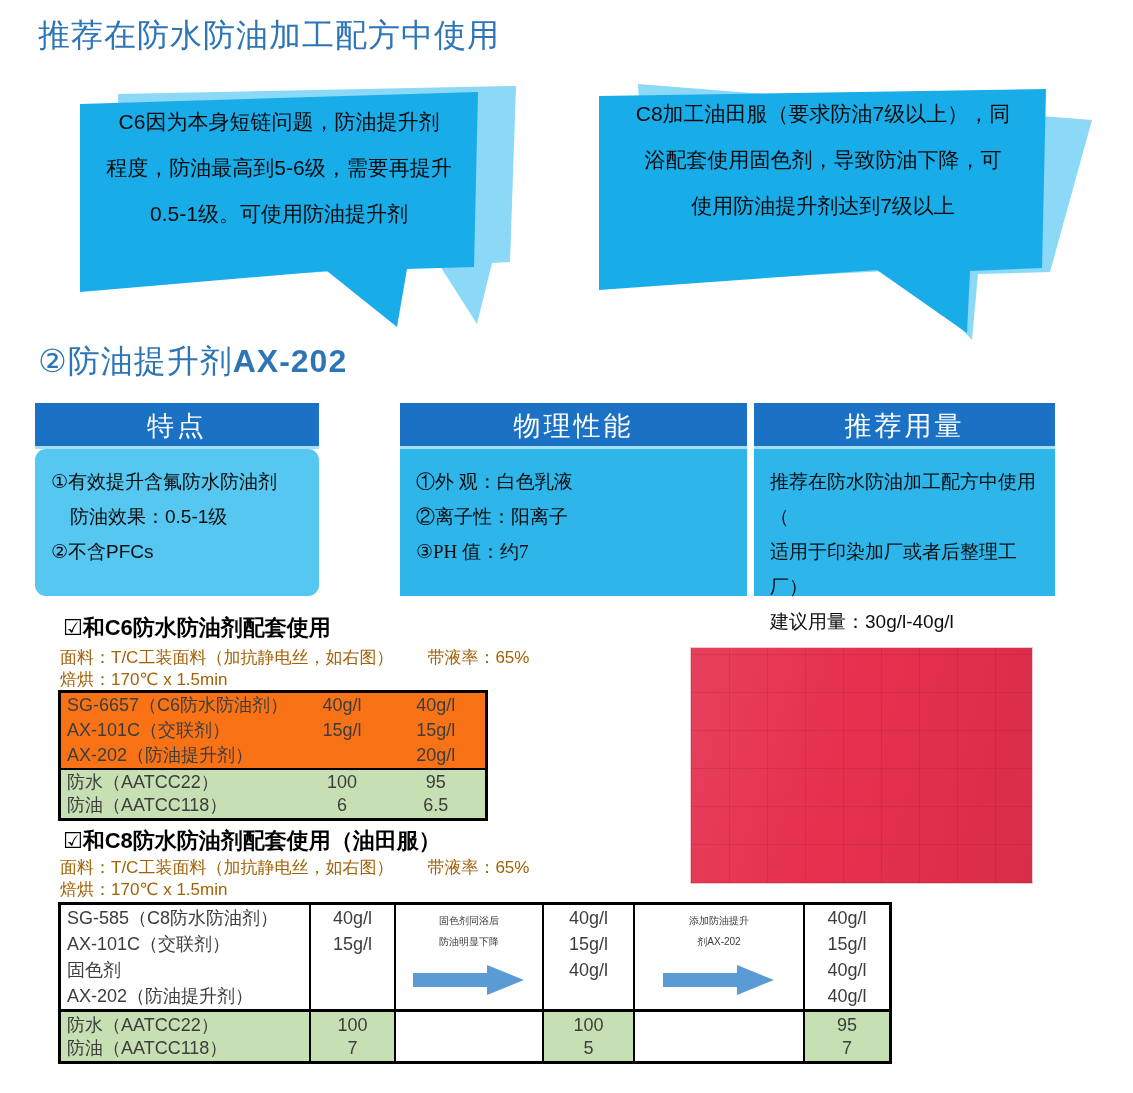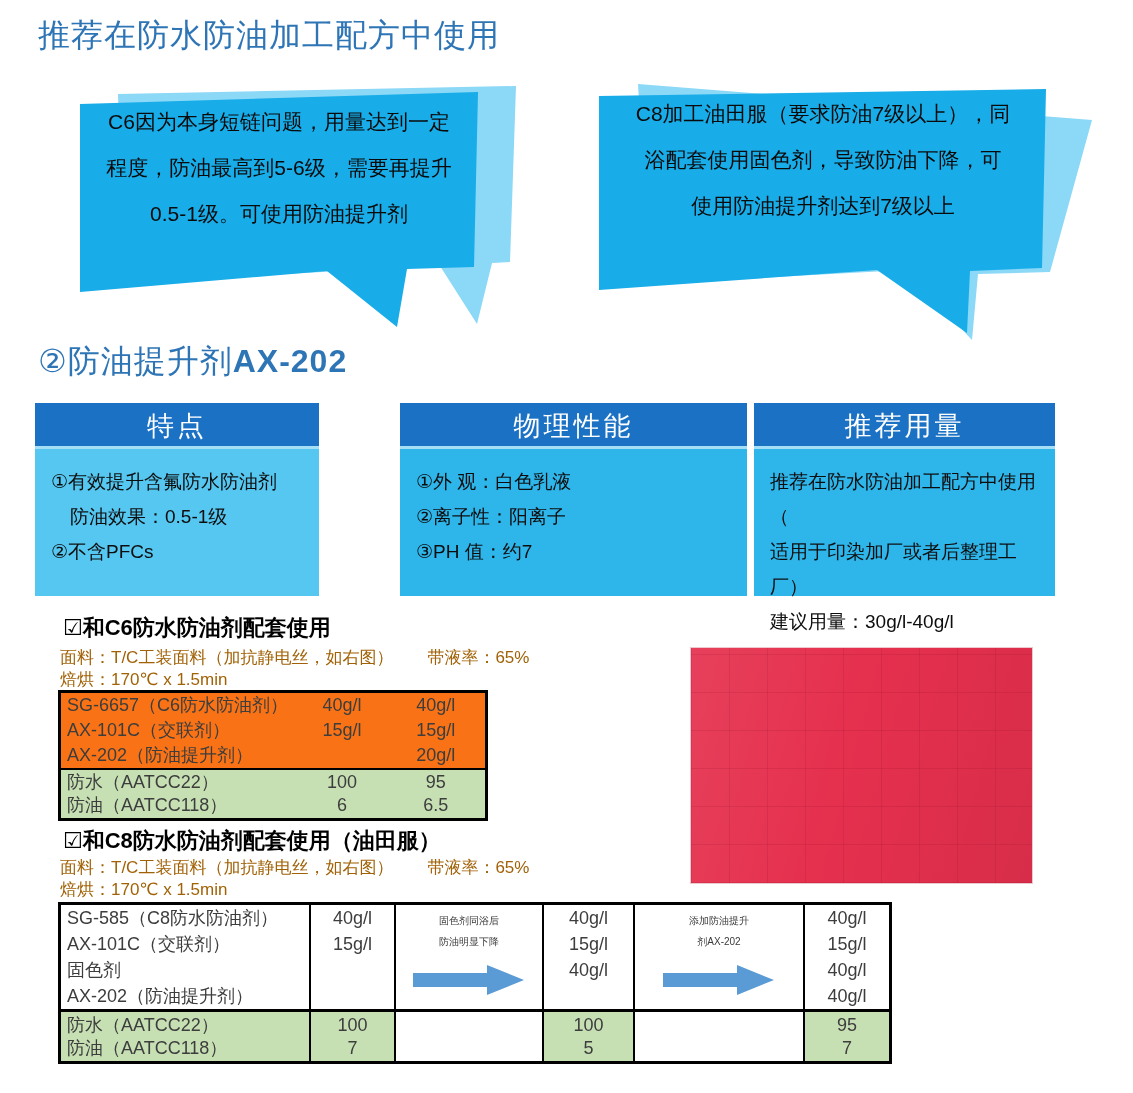--- a/index.html
+++ b/index.html
@@ -28,23 +28,23 @@
 
   .bubble-text{position:absolute;color:#0a0a0a;font-size:21px;line-height:46px;text-align:center;}
   .bt1{left:86px;top:99px;width:386px;}
   .bt2{left:603px;top:91px;width:440px;}
 
   .ibox{position:absolute;top:403px;height:196px;}
   .ibox-h{height:46px;line-height:46px;text-align:center;color:#fff;font-size:27px;letter-spacing:3px;
           background:var(--c-header_blue,#1B72C4);border-bottom:3px solid #A5DFF6;}
   .ibox-b{height:147px;background:var(--c-box_body_cyan,#2EB5EA);padding:15px 14px 0 16px;
           font-size:19px;line-height:35px;color:#0d0d0d;}
-  .ibox1 .ibox-b{background:var(--c-box1_body_cyan,#55C7F0);}
+  .ibox1 .ibox-b{background:var(--c-box1_body_cyan,#55C7F0);border-radius:11px;}
   .ibox1{left:35px;width:284px;}
-  .ibox2{left:400px;width:347px;}
+  .ibox2{left:400px;width:347px;font-family:Liberation Serif, serif;}
   .ibox3{left:754px;width:301px;}
 
   .sec-head{position:absolute;font-size:22px;font-weight:bold;color:#000;}
   .sec-line{position:absolute;font-size:17px;color:#a16207;}
 
   
   .t1{position:absolute;left:58px;top:690px;width:430px;border:3px solid #000;background:#f97316;
       font-size:18px;color:var(--c-table_text,#3D3D3D);}
   .t1row{display:flex;height:25px;line-height:25px;}
   .t1row .c-label{width:240px;padding-left:6px;white-space:nowrap;}
@@ -85,21 +85,21 @@
   <svg class="bubble-svg" width="1133" height="400" viewBox="0 0 1133 400">
     <polygon class="poly-light" points="118,94 516,86 510,262 492,263 477,324 440,266 124,282"></polygon>
     <polygon class="poly-cyan" points="80,104 478,92 474,267 407,269 397,327 327,271 80,292"></polygon>
     <polygon class="poly-light" points="638,84 1092,120 1050,272 978,274 972,340 905,270 650,284"></polygon>
     <polygon class="poly-cyan" points="599,96 1046,89 1042,268 970,271 967,333 877,270 599,290"></polygon>
   </svg>
 
   <div class="h1">推荐在防水防油加工配方中使用</div>
 
   <div class="bubble-text bt1">
-    <div>C6因为本身短链问题，用量达到一定</div>
+    <div>C6因为本身短链问题，防油提升剂</div>
     <div>程度，防油最高到5-6级，需要再提升</div>
     <div>0.5-1级。可使用防油提升剂</div>
   </div>
   <div class="bubble-text bt2">
     <div>C8加工油田服（要求防油7级以上），同</div>
     <div>浴配套使用固色剂，导致防油下降，可</div>
     <div>使用防油提升剂达到7级以上</div>
   </div>
 
   <div class="h2">

